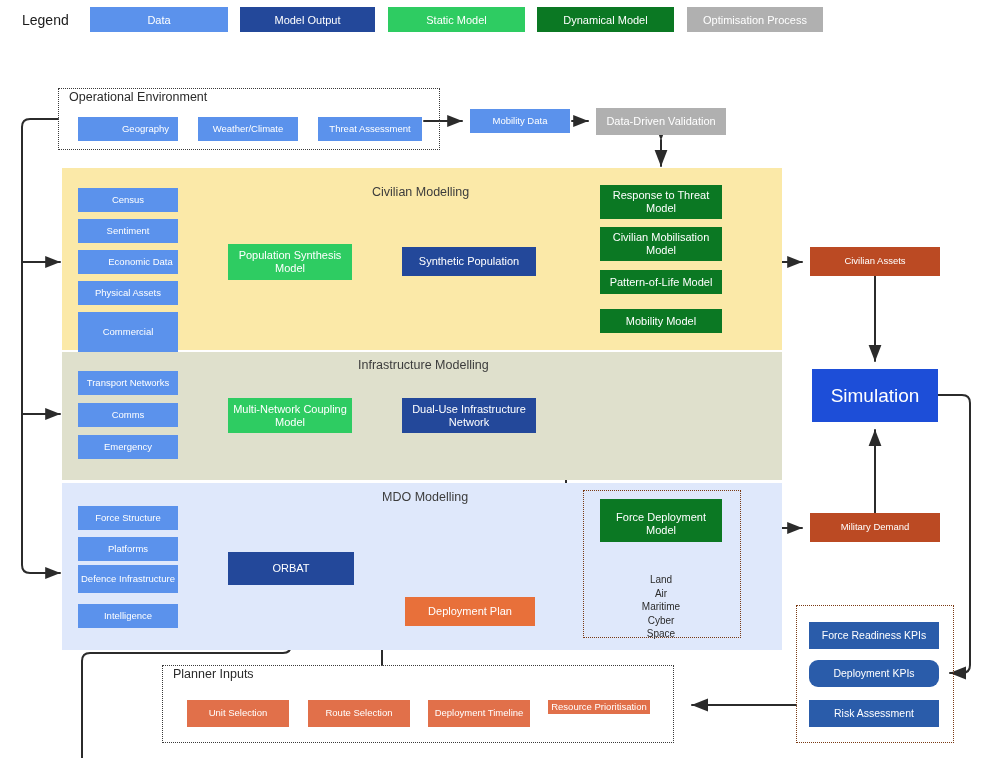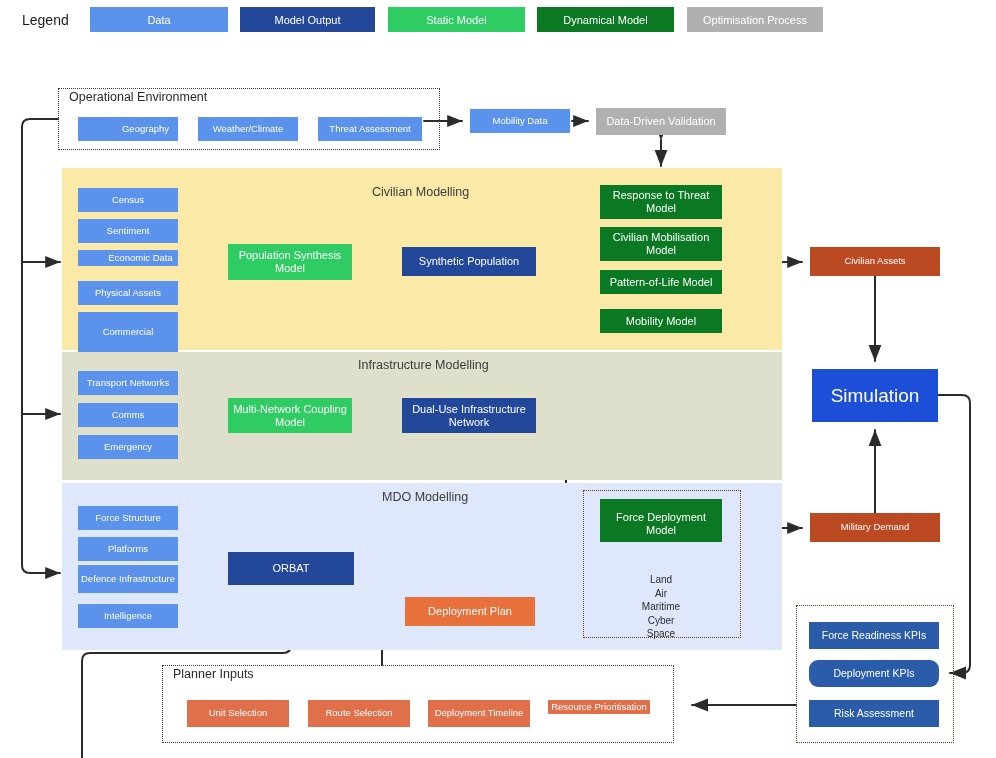--- a/index.html
+++ b/index.html
@@ -208,21 +208,21 @@
       </div>
       <div class="node n-opt" style="left: 596px; top: 108px; width: 130px; height: 27px;">
         <span>Data-Driven Validation</span>
       </div>
       <div class="node n-data" style="left: 78px; top: 188px; width: 100px; height: 24px;">
         <span>Census</span>
       </div>
       <div class="node n-data" style="left: 78px; top: 219px; width: 100px; height: 24px;">
         <span>Sentiment</span>
       </div>
-      <div class="node n-data" style="left: 78px; top: 250px; width: 100px; height: 16px; padding-left: 28px;">
+      <div class="node n-data" style="left: 78px; top: 250px; width: 100px; height: 24px; padding-left: 28px;">
         <span>Economic Data</span>
       </div>
       <div class="node n-data" style="left: 78px; top: 281px; width: 100px; height: 24px;">
         <span>Physical Assets</span>
       </div>
       <div class="node n-data" style="left: 78px; top: 312px; width: 100px; height: 40px;">
         <span>Commercial</span>
       </div>
       <div class="node n-static" style="left: 228px; top: 244px; width: 124px; height: 36px;">
         <span>Population Synthesis Model</span>

